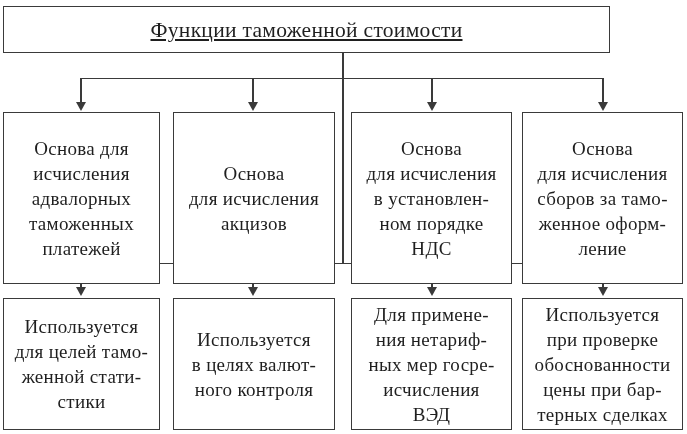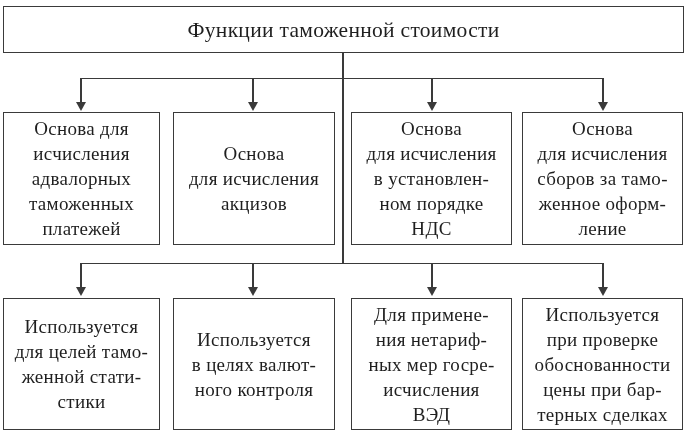--- a/index.html
+++ b/index.html
@@ -31,28 +31,28 @@
     color: var(--text);
   }
   .node-text {
     white-space: pre-line;
     font-size: 19px;
     line-height: 25px;
     letter-spacing: 0.3px;
     color: var(--text);
   }
   .title-box {
-    left: 3px; top: 6px; width: 681px; height: 47px;
+    left: 3px; top: 6px; width: 607px; height: 47px; text-decoration: underline;
   }
   .title-box .node-text {
     font-size: 21.5px;
     line-height: 26px;
   }
   
-  .r1 { top: 112px; height: 133px; }
+  .r1 { top: 112px; height: 172px; }
   .r2 { top: 298px; height: 132px; }
   .c1 { left: 3px;   width: 157px; }
   .c2 { left: 173px; width: 162px; }
   .c3 { left: 351px; width: 161px; }
   .c4 { left: 522px; width: 161px; }
   
   .vline, .hline {
     position: absolute;
     background: var(--line);
   }

